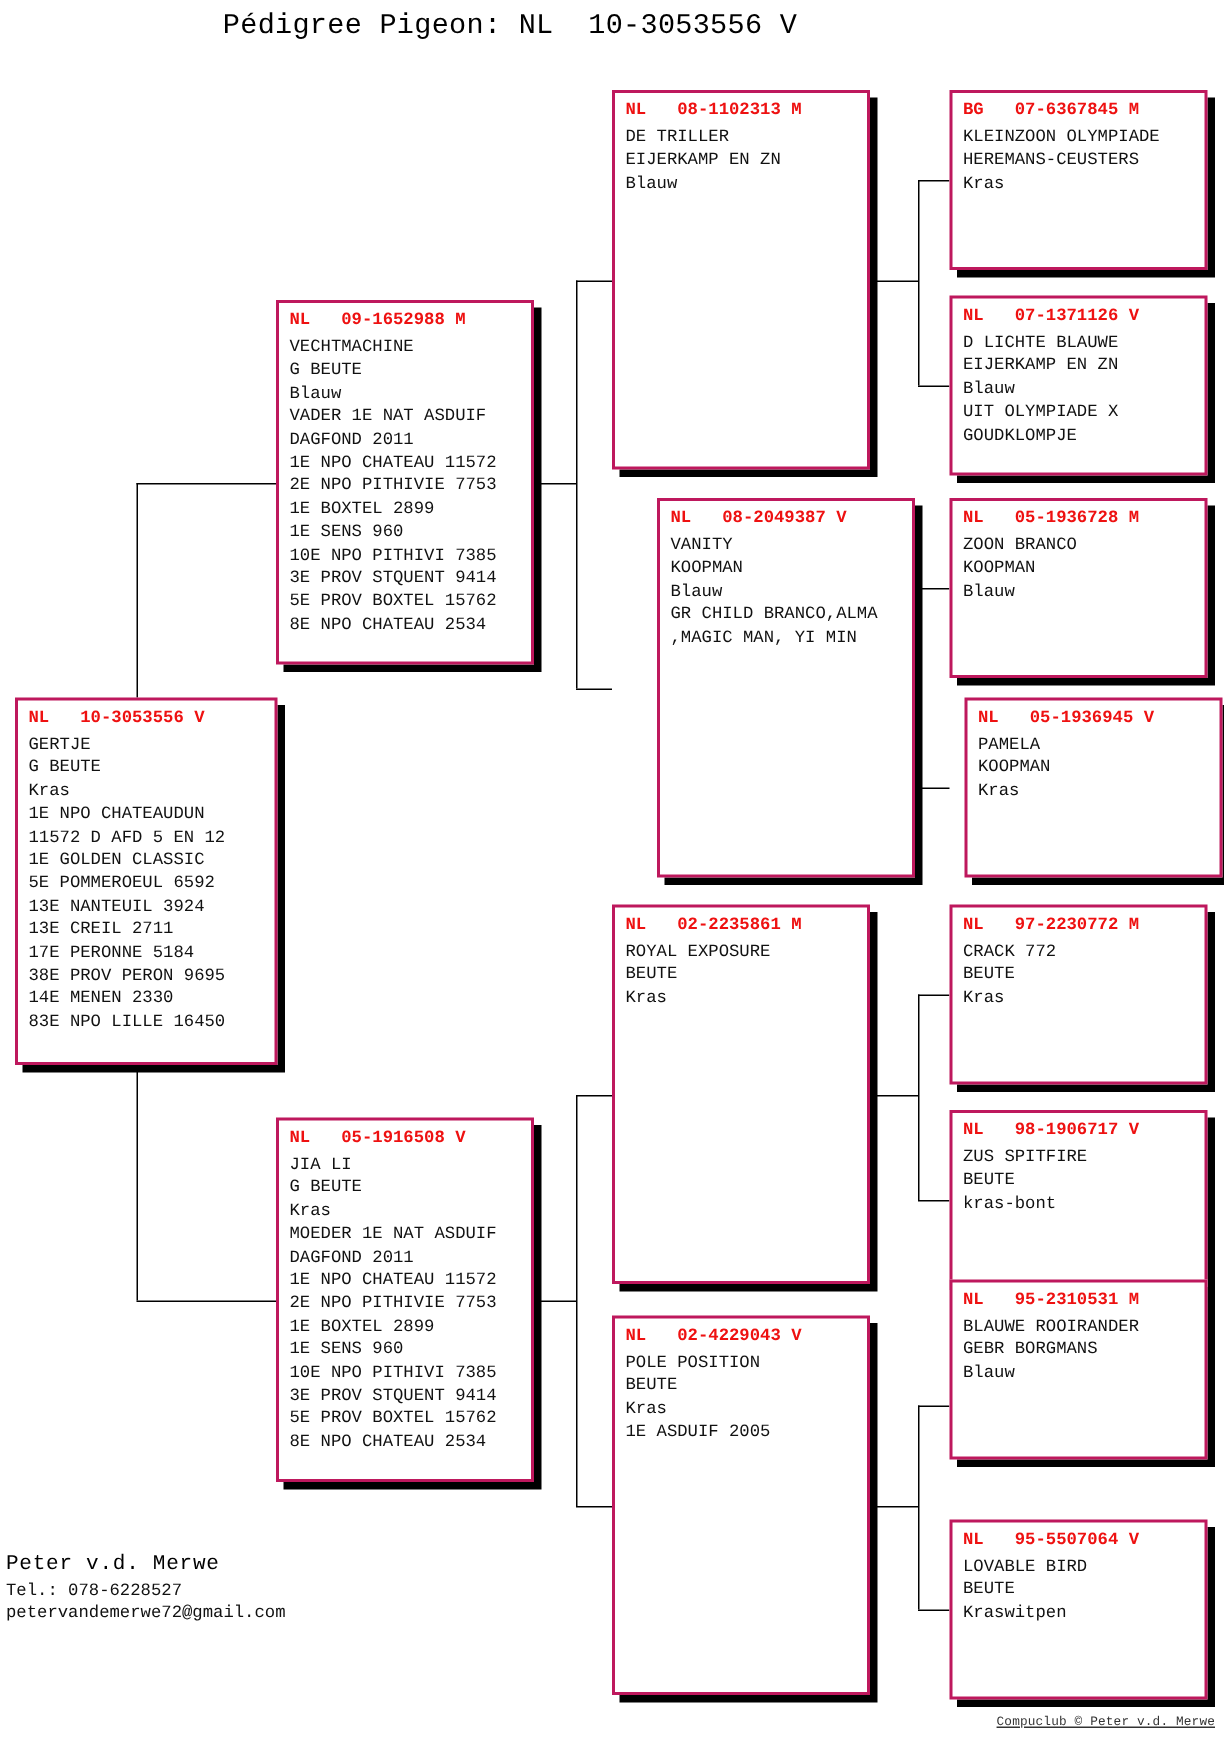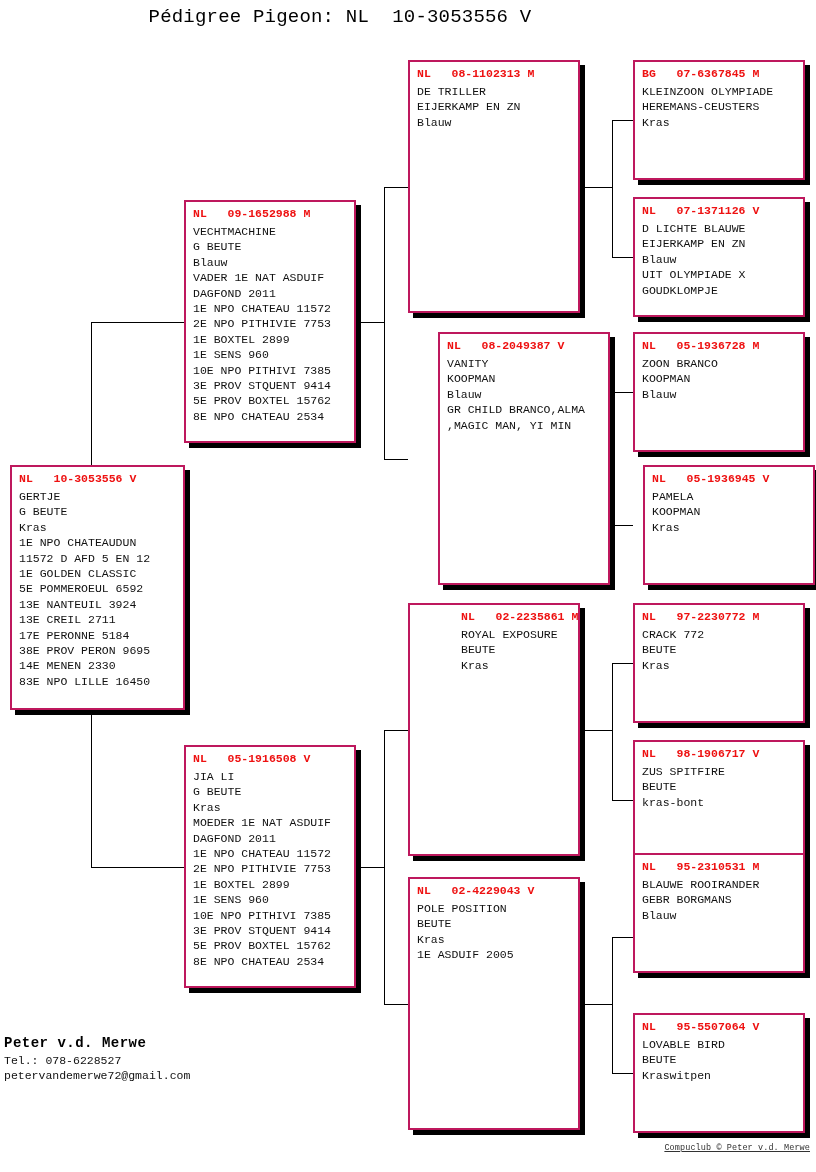--- a/index.html
+++ b/index.html
@@ -67,21 +67,21 @@
   .conn-v { width: 1px; }
 
   
   #owner-block {
     position: absolute;
     left: 4px; top: 1033px;
     width: 360px;
   }
   #owner-name {
     font-size: 14px;
-    font-weight: bold;
+    font-weight: normal;
     color: #000;
     white-space: pre;
     line-height: 20px;
     letter-spacing: 0.5px;
   }
   .owner-line {
     font-size: 11.5px;
     color: #111;
     white-space: pre;
     line-height: 15.4px;
@@ -198,21 +198,21 @@
     <div class="ped-box" style="left: 408px; top: 332px; width: 172px; height: 253px; margin-left: 30px;">
       <div class="ped-ring">NL   08-2049387 V</div>
       <div class="ped-lines">
         <div class="ped-line">VANITY</div>
         <div class="ped-line">KOOPMAN</div>
         <div class="ped-line">Blauw</div>
         <div class="ped-line">GR CHILD BRANCO,ALMA</div>
         <div class="ped-line">,MAGIC MAN, YI MIN</div>
       </div>
     </div>
-    <div class="ped-box" style="left: 408px; top: 603px; width: 172px; height: 253px; padding-left: 44px;">
+    <div class="ped-box" style="left: 408px; top: 603px; width: 172px; height: 253px;">
       <div class="ped-ring">NL   02-2235861 M</div>
       <div class="ped-lines">
         <div class="ped-line">ROYAL EXPOSURE</div>
         <div class="ped-line">BEUTE</div>
         <div class="ped-line">Kras</div>
       </div>
     </div>
     <div class="ped-box" style="left: 408px; top: 877px; width: 172px; height: 253px;">
       <div class="ped-ring">NL   02-4229043 V</div>
       <div class="ped-lines">

